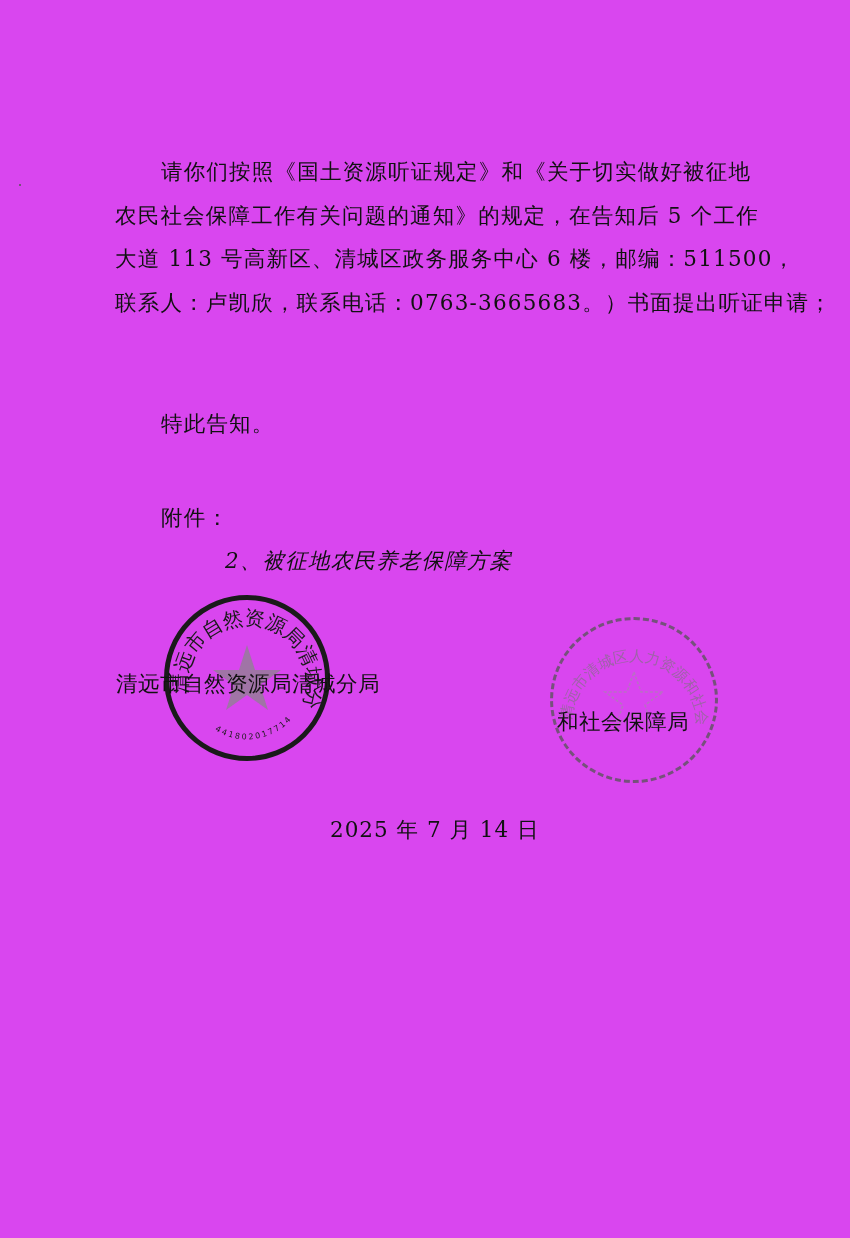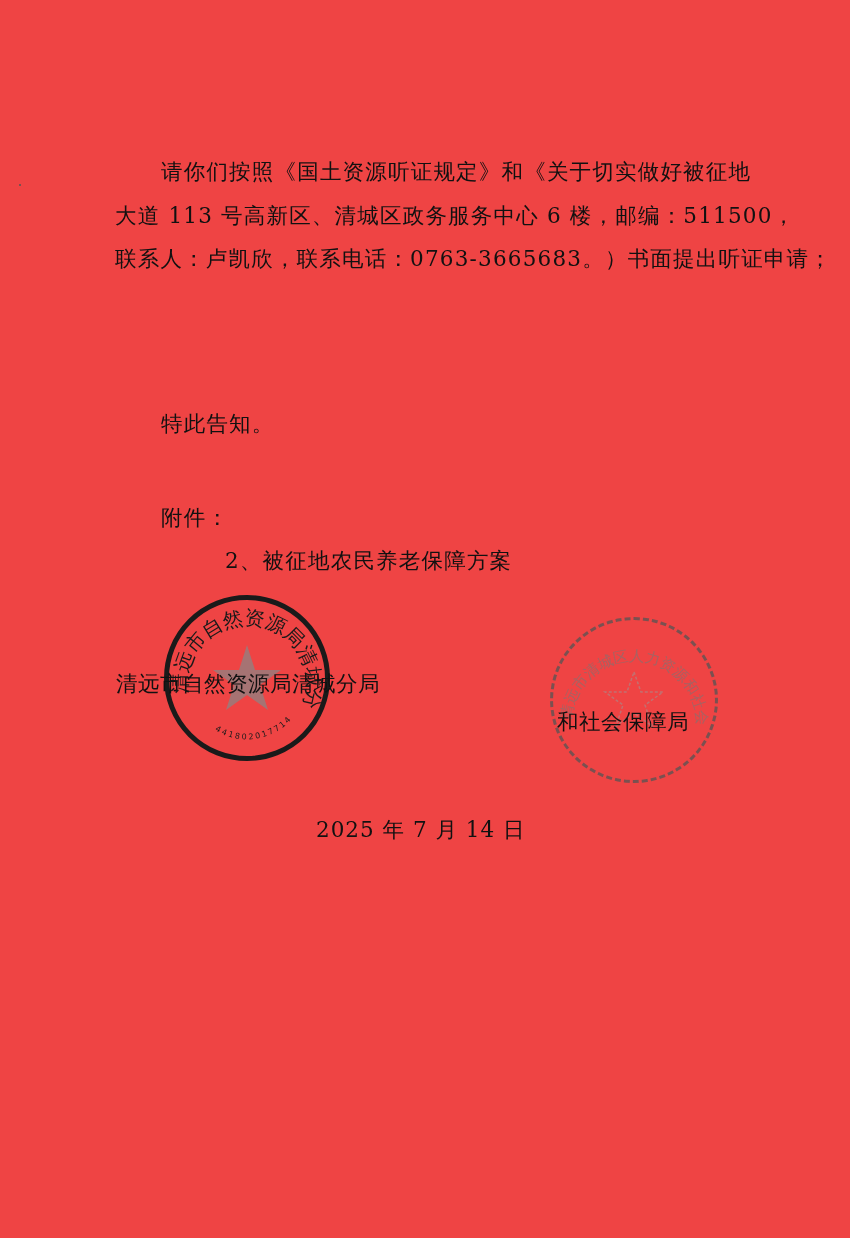--- a/index.html
+++ b/index.html
@@ -12,21 +12,21 @@
       height: 1238px;
       position: relative;
       overflow: hidden;
       font-family: "DejaVu Serif", "Liberation Serif", serif;
       color: #111111;
     }
     .page {
       position: absolute;
       left: 0; top: 0;
       width: 850px; height: 1238px;
-      background: #ef4444;
+      background: #d946ef;
     }
     .stray-dot {
       position: absolute;
       left: 19px; top: 184px;
       width: 2px; height: 2px;
       background: #555;
       border-radius: 1px;
     }
     .body-text {
       position: absolute;
@@ -54,21 +54,21 @@
     .attach {
       position: absolute;
       left: 161px;
       top: 496px;
       font-size: 21.5px;
       line-height: 43px;
       letter-spacing: 1.2px;
     }
     .attach-row { display: flex; white-space: nowrap; }
     .attach-label { width: 64px; text-align: right; }
-    .attach-item-2 { padding-left: 64px; }
+    .attach-item-2 { padding-left: 64px; font-style: italic; }
 
     .seal {
       position: absolute;
       border-radius: 50%;
       box-sizing: border-box;
     }
     .seal-left {
       left: 164px; top: 595px;
       width: 166px; height: 166px;
       border: 5px solid #1a1a1a;
@@ -87,37 +87,38 @@
       letter-spacing: 0.5px;
       white-space: nowrap;
       font-family: "DejaVu Sans", "Liberation Sans", sans-serif;
     }
     .issuer-left { left: 116px; top: 669px; }
     .issuer-right-1 { left: 515px; top: 669px; }
     .issuer-right-2 { left: 557px; top: 707px; text-align: right; }
 
     .date {
       position: absolute;
-      left: 316px;
+      left: 330px;
       top: 815px;
       font-size: 21.5px;
       letter-spacing: 1px;
       white-space: nowrap;
     }
   </style>
 </head>
 <body>
 
 <div class="page">
 
   <div class="stray-dot"></div>
 
   <div class="body-text">
     <p class="para indent">
       <span class="line">请你们按照《国土资源听证规定》和《关于切实做好被征地</span>
+      <span class="line" style="text-indent:0">农民社会保障工作有关问题的通知》的规定，在告知后 5 个工作</span>
       <span class="line" style="text-indent:0">大道 113 号高新区、清城区政务服务中心 6 楼，邮编：511500，</span>
       <span class="line" style="text-indent:0">联系人：卢凯欣，联系电话：0763-3665683。）书面提出听证申请；</span>
     </p>
   </div>
 
   <div class="closing">特此告知。</div>
 
   <div class="attach">
     <div class="attach-row">
       <span class="attach-label">附件：</span>

